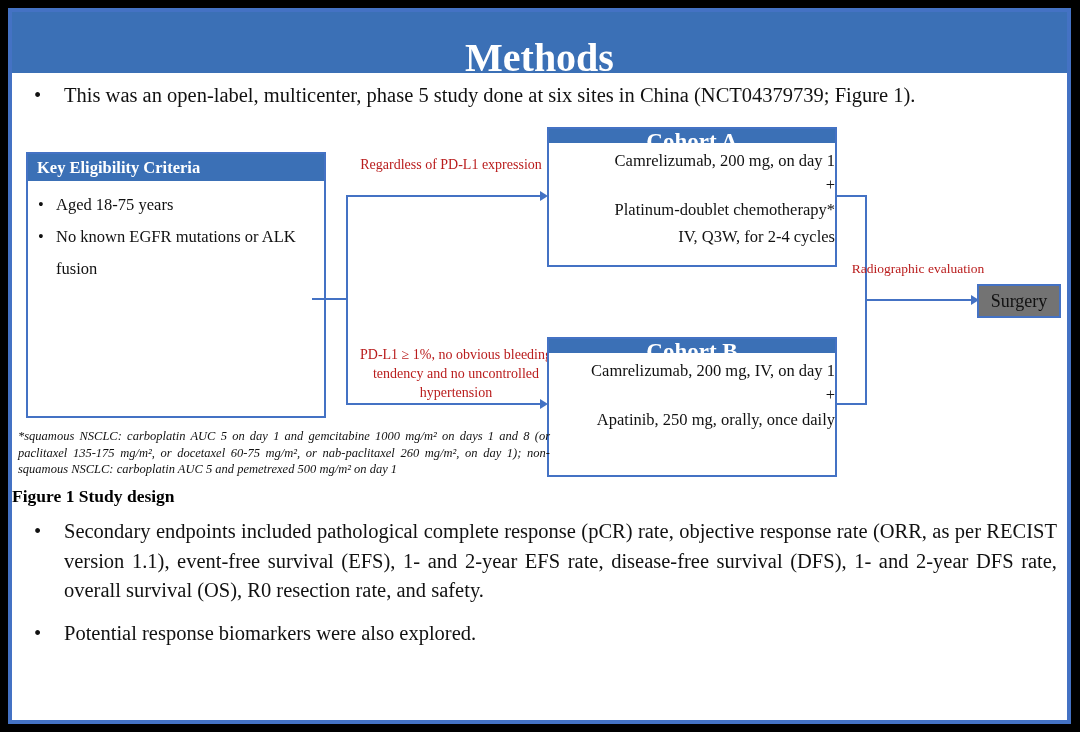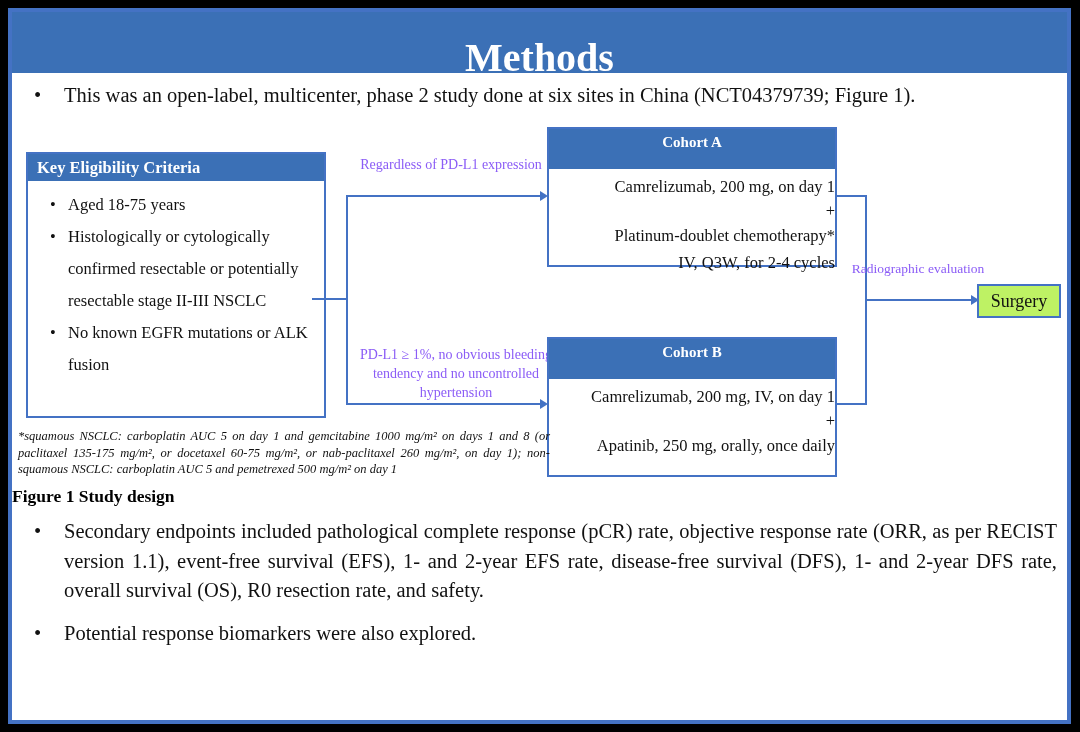--- a/index.html
+++ b/index.html
@@ -11,64 +11,63 @@
   .title{width:100%;height:61px;line-height:58px;text-align:center;color:#fff;
          font-size:40px;font-weight:bold;margin-top:17px;}
   .intro{position:absolute;left:12px;top:72px;right:12px;font-size:20.5px;color:#111;}
   .bullet-row{position:relative;padding-left:40px;}
   .bullet-row::before{content:"\2022";position:absolute;left:10px;top:0;}
   
   .ebox{position:absolute;left:14px;top:140px;width:300px;height:266px;
         border:2px solid var(--line,#4472C4);box-sizing:border-box;background:#fff;}
   .ebox-hdr{height:27px;line-height:27px;background:var(--bar,#3B70B6);color:#fff;
             font-weight:bold;font-size:16.5px;padding-left:9px;}
-  .ebox ul{margin:8px 4px 12px 0;padding-left:40px;list-style:none;}
+  .ebox ul{margin:8px 4px 12px 0;padding-left:28px;list-style:none;}
   .ebox li{position:relative;font-size:16.5px;line-height:32px;color:#111;}
   .ebox li::before{content:"\2022";position:absolute;left:-18px;top:0;}
   .cbox{position:absolute;width:290px;height:140px;border:2px solid var(--line,#4472C4);
         box-sizing:border-box;background:#fff;}
-  .cbox-hdr{height:40px;line-height:26px;background:var(--bar,#3B70B6);color:#fff;
-            font-weight:bold;font-size:15px;text-align:center;}
+  .cbox-hdr{height:14px;line-height:26px;background:var(--bar,#3B70B6);color:#fff;
+            font-weight:bold;font-size:23px;text-align:center;}
   .cbox-body{padding-top:4px;text-align:right;font-size:16.5px;color:#111;}
   .cbox-body .ln{line-height:27px;}
   .hl{position:absolute;height:2px;background:var(--line,#4472C4);}
   .vl{position:absolute;width:2px;background:var(--line,#4472C4);}
   .ah{position:absolute;width:0;height:0;border-top:5px solid transparent;
       border-bottom:5px solid transparent;border-left:8px solid var(--line,#4472C4);}
-  .flabel{position:absolute;text-align:center;font-size:14px;line-height:17px;color:#8b5cf6;}
+  .flabel{position:absolute;text-align:center;font-size:14px;line-height:17px;color:#b91c1c;}
   .surgery{position:absolute;left:965px;top:272px;width:84px;height:34px;
-           border:2px solid var(--line,#4472C4);box-sizing:border-box;background:#bef264;
+           border:2px solid var(--line,#4472C4);box-sizing:border-box;background:#737373;
            text-align:center;line-height:30px;font-size:18px;color:#111;}
   .footnote{position:absolute;left:6px;top:416px;width:532px;font-size:12.5px;
             line-height:16.5px;color:#111;text-align:justify;font-style:italic;}
   .caption{position:absolute;left:0;top:474px;width:100%;text-align:left;
            font-weight:bold;font-size:17.5px;color:#000;}
   .bullets{position:absolute;left:12px;top:505px;right:10px;}
   .bullets .bullet-row{font-size:20.5px;line-height:29.5px;margin-bottom:13px;
                        text-align:justify;color:#111;}
 </style>
 </head>
 <body>
 
 <div id="canvas">
   <div class="slide">
 
     <div class="titlebar">
       <div class="title">Methods</div>
     </div>
 
     <div class="intro">
-      <div class="bullet-row">This was an open-label, multicenter, phase 2 study done at six sites in China (NCT04379739; Figure 1).</div>
+      <div class="bullet-row">This was an open-label, multicenter, phase 5 study done at six sites in China (NCT04379739; Figure 1).</div>
     </div>
 
     <div class="ebox">
       <div class="ebox-hdr">Key Eligibility Criteria</div>
       <ul>
         <li>Aged 18-75 years</li>
-        <li>Histologically or cytologically confirmed resectable or potentially resectable stage II-III NSCLC</li>
         <li>No known EGFR mutations or ALK fusion</li>
       </ul>
     </div>
 
     <div class="hl" style="left:300px;top:286px;width:36px;"></div>
     <div class="vl" style="left:334px;top:183px;height:210px;"></div>
     <div class="hl" style="left:334px;top:183px;width:196px;"></div>
     <div class="ah" style="left:528px;top:179px;"></div>
     <div class="hl" style="left:334px;top:391px;width:196px;"></div>
     <div class="ah" style="left:528px;top:387px;"></div>

